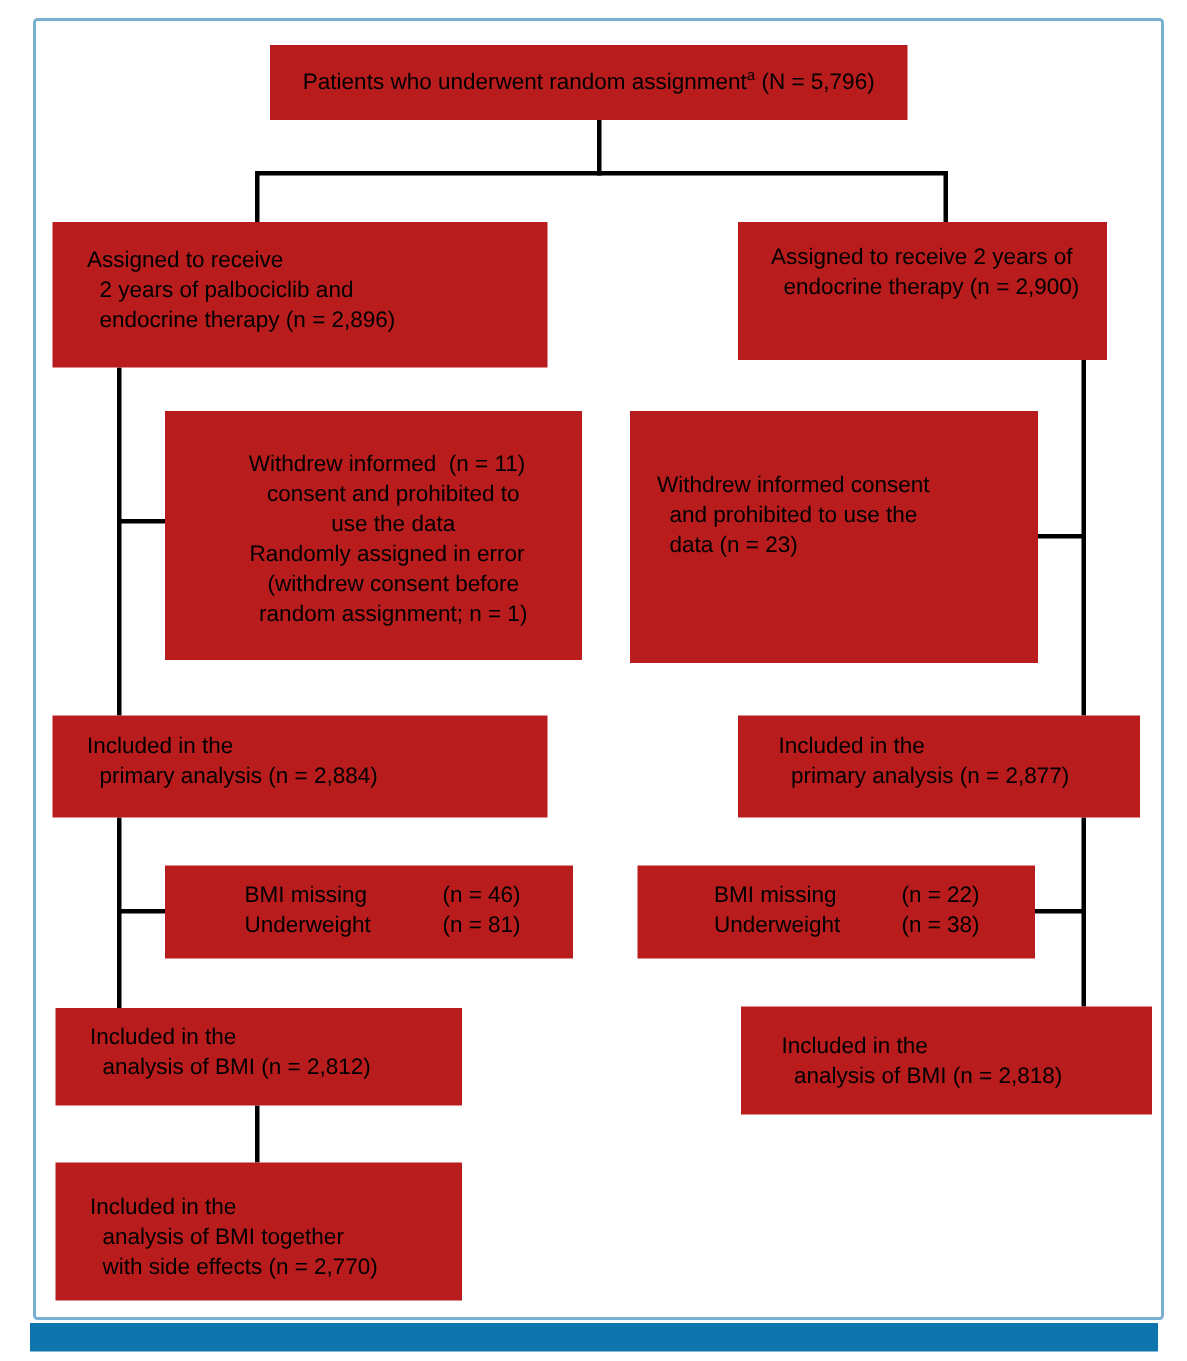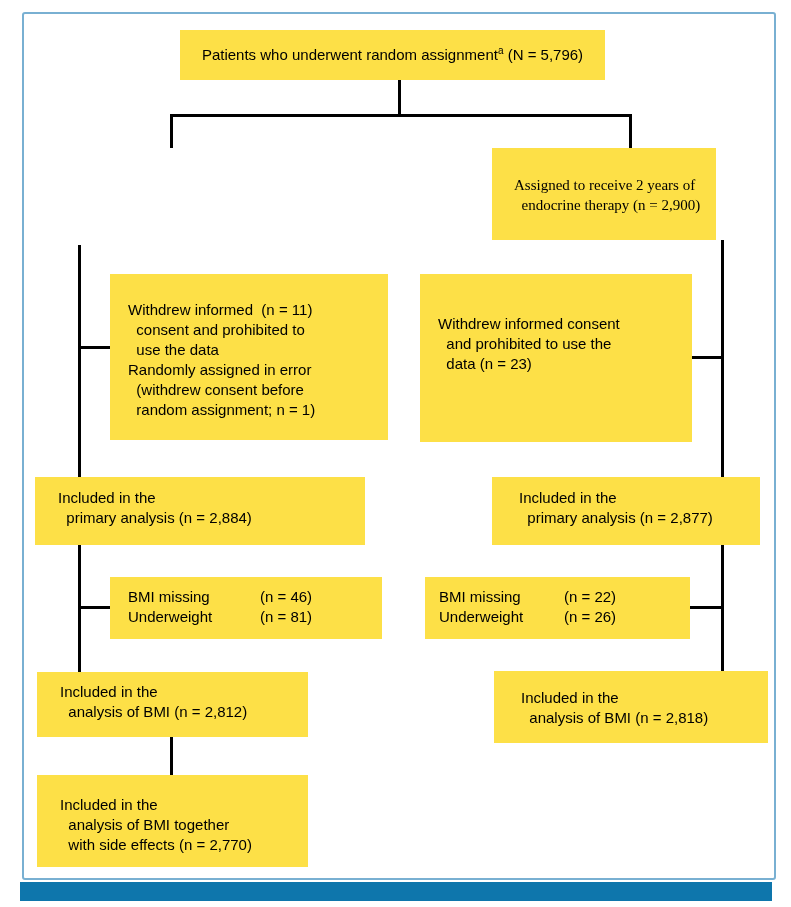--- a/index.html
+++ b/index.html
@@ -11,43 +11,43 @@
   }
   .frame {
     position:absolute; left:22px; top:12px; width:750px; height:864px;
     border:2px solid #79b0d2; border-radius:3px; background:#ffffff;
   }
   .bottom-bar {
     position:absolute; left:20px; top:882px; width:752px; height:19px;
     background:#0e76ac;
   }
   .box {
-    position:absolute; background:#fde047;
+    position:absolute; background:#b91c1c;
     font-size:15px; line-height:20px; box-sizing:border-box;
   }
   .txt { white-space:pre; }
   
   .b-top { left:180px; top:30px; width:425px; height:50px;
            display:flex; align-items:center; justify-content:center; }
   .b-top sup { font-size:10px; line-height:0; vertical-align:super; }
   
   .b-assigned-l   { left:35px;  top:148px; width:330px; height:97px;  padding:16px 0 0 23px; }
-  .b-withdrew-l   { left:110px; top:274px; width:278px; height:166px; padding:26px 0 0 18px; }
+  .b-withdrew-l   { left:110px; top:274px; width:278px; height:166px; padding:26px 0 0 18px;text-align:center; }
   .b-primary-l    { left:35px;  top:477px; width:330px; height:68px;  padding:11px 0 0 23px; }
   .b-excl-l       { left:110px; top:577px; width:272px; height:62px;  padding:10px 0 0 18px; }
   .b-bmi-l        { left:37px;  top:672px; width:271px; height:65px;  padding:10px 0 0 23px; }
   .b-side-effects { left:37px;  top:775px; width:271px; height:92px;  padding:20px 0 0 23px; }
   
-  .b-assigned-r   { left:492px; top:148px; width:224px; height:92px;  padding:27px 0 0 22px;font-family:Liberation Serif, serif; }
+  .b-assigned-r   { left:492px; top:148px; width:246px; height:92px;  padding:14px 0 0 22px; }
   .b-withdrew-r   { left:420px; top:274px; width:272px; height:168px; padding:40px 0 0 18px; }
   .b-primary-r    { left:492px; top:477px; width:268px; height:68px;  padding:11px 0 0 27px; }
   .b-excl-r       { left:425px; top:577px; width:265px; height:62px;  padding:10px 0 0 14px; }
   .b-bmi-r        { left:494px; top:671px; width:274px; height:72px;  padding:17px 0 0 27px; }
   
-  .excl-row { display:flex; }
+  .excl-row { display:flex;justify-content:center; }
   .excl-label-l { width:132px; }
   .excl-label-r { width:125px; }
   
   .line { position:absolute; background:#000; }
   .c-v-top        { left:398px; top:80px;  width:3px;  height:37px; }
   .c-h-branch     { left:170px; top:114px; width:462px; height:3px; }
   .c-v-drop-left  { left:170px; top:114px; width:3px;  height:34px; }
   .c-v-drop-right { left:629px; top:114px; width:3px;  height:34px; }
   .c-v-left-1     { left:78px;  top:245px; width:3px;  height:232px; }
   .c-stub-left-1  { left:78px;  top:346px; width:34px; height:3px; }
@@ -77,20 +77,25 @@
   <div class="line c-v-left-3"></div>
   <div class="line c-v-right-1"></div>
   <div class="line c-stub-right-1"></div>
   <div class="line c-v-right-2"></div>
   <div class="line c-stub-right-2"></div>
 
   <div class="box b-top">
     <span><span>Patients who underwent random assignment</span><sup>a</sup><span> (N = 5,796)</span></span>
   </div>
 
+  <div class="box b-assigned-l">
+    <div class="txt">Assigned to receive
+  2 years of palbociclib and
+  endocrine therapy (n = 2,896)</div>
+  </div>
   <div class="box b-withdrew-l">
     <div class="txt">Withdrew informed  (n = 11)
   consent and prohibited to
   use the data
 Randomly assigned in error
   (withdrew consent before
   random assignment; n = 1)</div>
   </div>
   <div class="box b-primary-l">
     <div class="txt">Included in the
@@ -129,21 +134,21 @@
     <div class="txt">Included in the
   primary analysis (n = 2,877)</div>
   </div>
   <div class="box b-excl-r">
     <div class="excl-row">
       <span class="excl-label-r">BMI missing</span>
       <span>(n = 22)</span>
     </div>
     <div class="excl-row">
       <span class="excl-label-r">Underweight</span>
-      <span>(n = 26)</span>
+      <span>(n = 38)</span>
     </div>
   </div>
   <div class="box b-bmi-r">
     <div class="txt">Included in the
   analysis of BMI (n = 2,818)</div>
   </div>
 
   <div class="bottom-bar"></div>
 </div>
 

